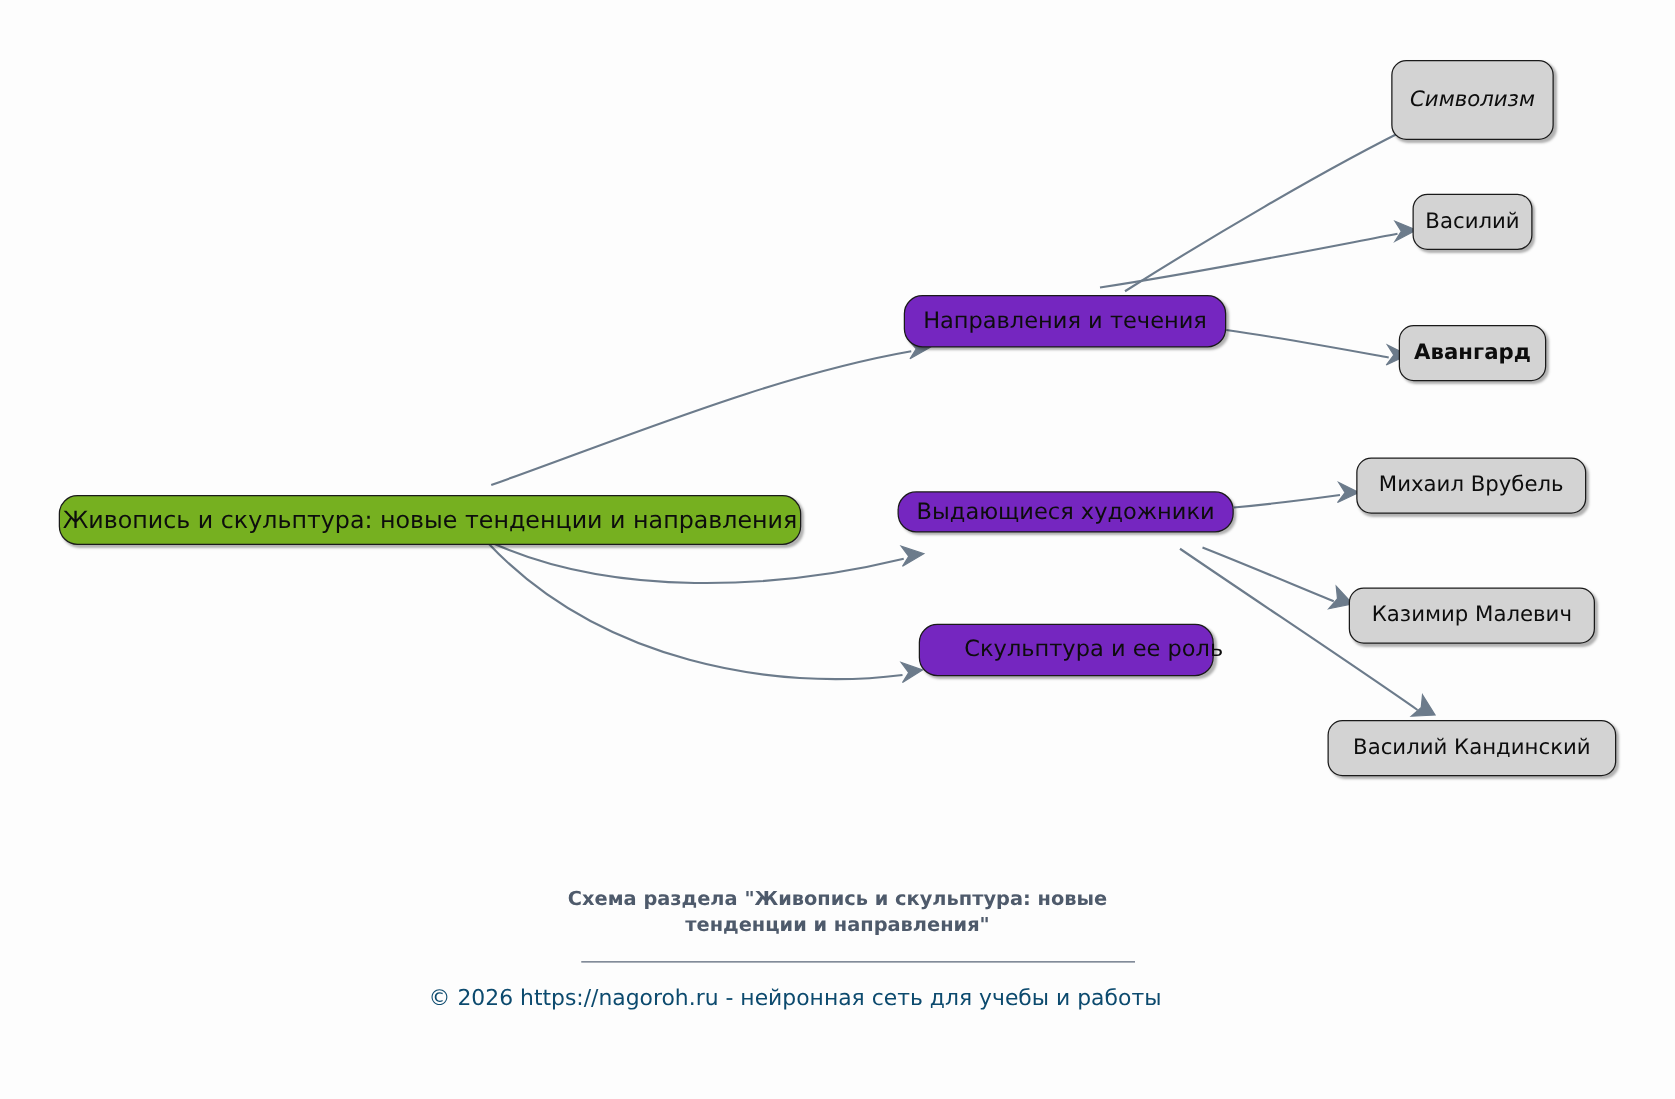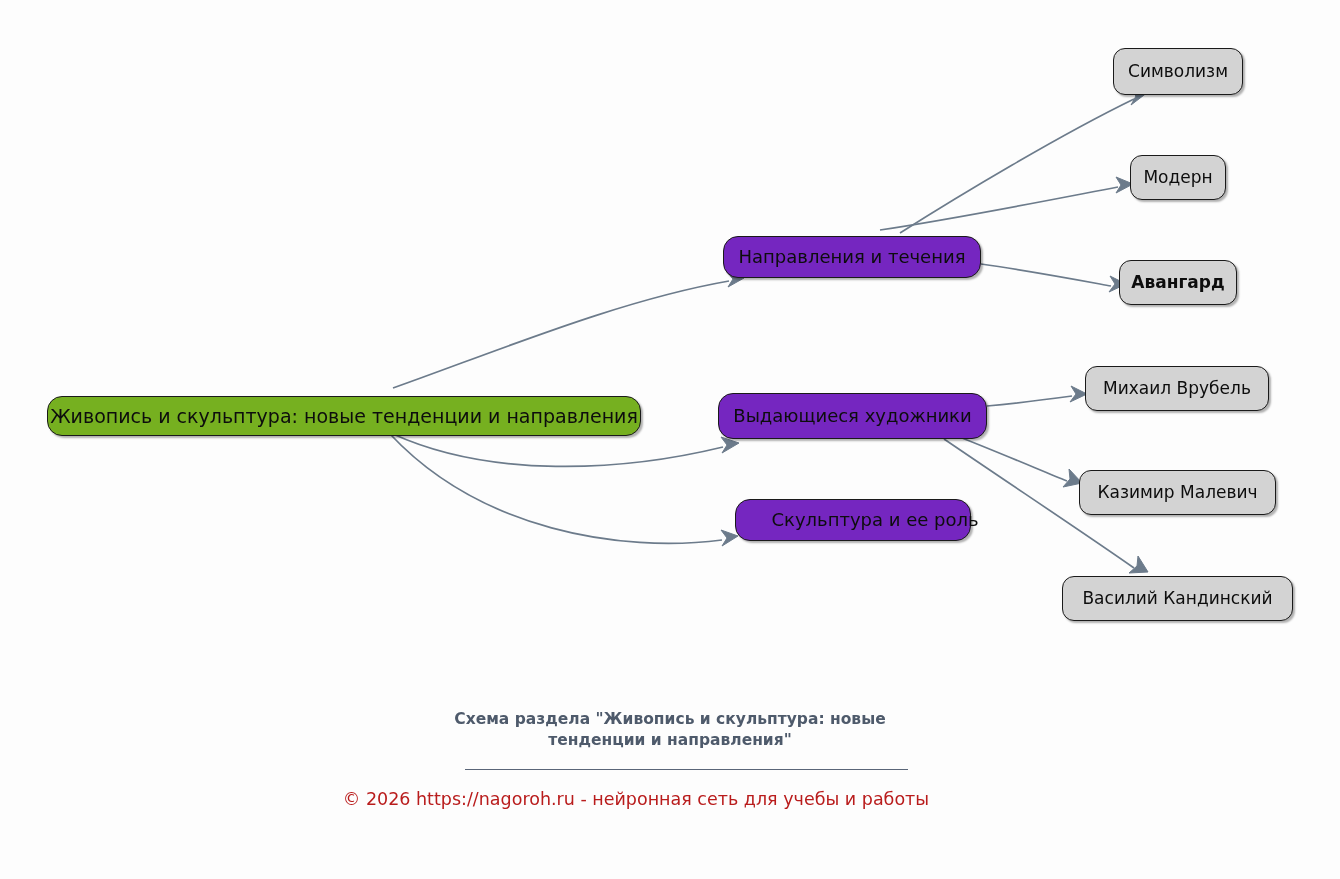--- a/index.html
+++ b/index.html
@@ -119,21 +119,21 @@
     border-top: 1.6px solid #5a6678;
   }
   #footer-copy {
     position: absolute;
     left: 0;
     top: 80px;
     width: 1272px;
     text-align: center;
     font-family: "DejaVu Sans", sans-serif;
     font-size: 17.5px;
-    color: #b91c1c;
+    color: #0c4a6e;
   }
 </style>
 </head>
 <body>
 
 <div id="diagram-root">
 
   <svg id="edge-layer" width="1340" height="879" viewBox="0 0 1340 879" xmlns="http://www.w3.org/2000/svg">
 
     <g>
@@ -185,34 +185,34 @@
   <div id="node-layer">
 
     <div class="node node-root" style="left:47px; top:396px; width:594px; height:40px;">
       <span class="node-label">Живопись и скульптура: новые тенденции и направления</span>
     </div>
 
     <div class="node node-branch" style="left:723px; top:236px; width:258px; height:42px;">
       <span class="node-label">Направления и течения</span>
     </div>
 
-    <div class="node node-branch" style="left:718px; top:393px; width:269px; height:46px;">
+    <div class="node node-branch" style="left:718px; top:393px; width:269px; height:33px;">
       <span class="node-label">Выдающиеся художники</span>
     </div>
 
     <div class="node node-branch" style="left:735px; top:499px; width:236px; height:42px;padding-left:44px;">
       <span class="node-label">Скульптура и ее роль</span>
     </div>
 
-    <div class="node node-leaf" style="left:1113px; top:48px; width:130px; height:47px;">
+    <div class="node node-leaf" style="left:1113px; top:48px; width:130px; height:64px;font-style:italic;">
       <span class="node-label">Символизм</span>
     </div>
 
     <div class="node node-leaf" style="left:1130px; top:155px; width:96px; height:45px;">
-      <span class="node-label">Модерн</span>
+      <span class="node-label">Василий</span>
     </div>
 
     <div class="node node-leaf" style="left:1119px; top:260px; width:118px; height:45px;font-weight:bold;">
       <span class="node-label">Авангард</span>
     </div>
 
     <div class="node node-leaf" style="left:1085px; top:366px; width:184px; height:45px;">
       <span class="node-label">Михаил Врубель</span>
     </div>
 

